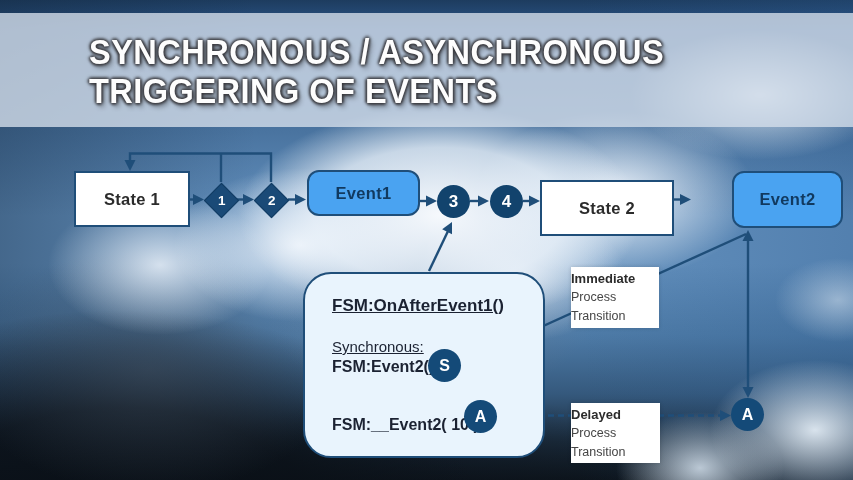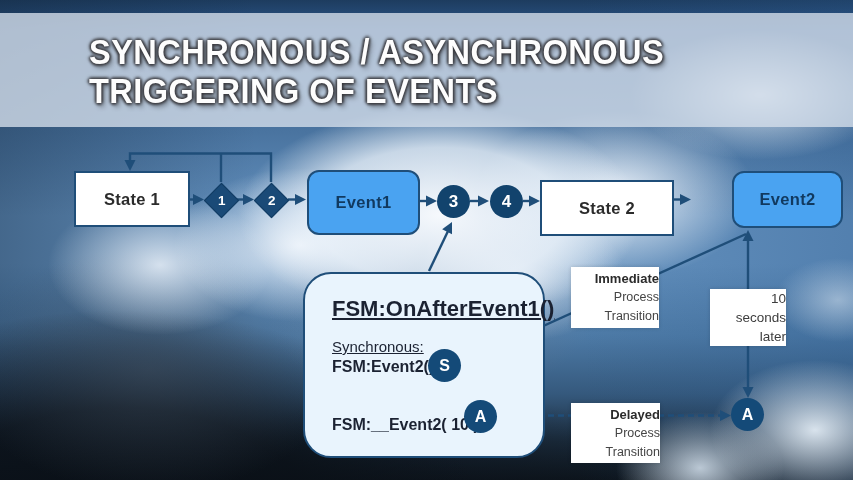--- a/index.html
+++ b/index.html
@@ -46,21 +46,21 @@
 
   
   .box{
     position:absolute; box-sizing:border-box;
     border:2.2px solid #1f4e79;
     display:flex; align-items:center; justify-content:center;
   }
   .state{ background:#ffffff; color:#2b2b2b; font-size:16.5px; font-weight:600; letter-spacing:.3px;}
   .event{ background:#4aa3f1; color:#11395f; font-size:16.5px; font-weight:700; border-radius:12px; letter-spacing:.3px;}
   #state1{left:74px; top:171px; width:116px; height:56px;}
-  #event1{left:307px; top:170px; width:113px; height:65px;}
+  #event1{left:307px; top:170px; width:113px; height:46px;}
   #state2{left:540px; top:180px; width:134px; height:56px;}
   #event2{left:692px; top:171px; width:111px; height:57px;margin-left:40px;}
 
   .diamond{
     position:absolute; width:23px; height:23px; background:#1a4a77;
     border:1px solid #123c63; transform:rotate(45deg);
     display:flex; align-items:center; justify-content:center;
   }
   .diamond span{transform:rotate(-45deg); color:#fff; font-size:13.5px; font-weight:700;}
   #diamond1{left:209px; top:188px;}
@@ -74,39 +74,39 @@
   #circle3{left:437px; top:185px;}
   #circle4{left:490px; top:185px;}
 
   
   .codebox{
     position:absolute; left:303px; top:272px; width:242px; height:186px;
     box-sizing:border-box; background:#e9f4fd; border:2.2px solid #1f4e79;
     border-radius:28px;
   }
   .codebox .txt{position:absolute; left:27px; color:#1b2232; white-space:nowrap;}
-  .cb-heading{top:22px; font-size:22px; font-weight:700; text-decoration:underline; color:#141a29;}
+  .cb-heading{top:22px; font-size:17px; font-weight:700; text-decoration:underline; color:#141a29;}
   .cb-synclabel{top:64px; font-size:15px; text-decoration:underline;}
   .cb-synccode{top:84px; font-size:16px; font-weight:700;}
   .cb-asynclabel{top:122px; font-size:15px; text-decoration:underline;}
   .cb-asynccode{top:142px; font-size:16px; font-weight:700;}
 
   .badge{
     position:absolute; width:33px; height:33px; border-radius:50%;
     background:#144a78; color:#fff; font-size:16px; font-weight:700;
     display:flex; align-items:center; justify-content:center;
   }
   #badge-s{left:428px; top:349px;}
   #badge-a{left:464px; top:400px;}
   #badge-a-target{left:731px; top:398px;}
 
   
   .note{
     position:absolute; background:#ffffff; color:#454545;
-    display:flex; flex-direction:column; align-items:flex-end; justify-content:center;
+    display:flex; flex-direction:column; align-items:flex-start; justify-content:center;
     font-size:12.5px; line-height:19px; text-align:center;
     box-shadow:0 0 4px rgba(0,0,0,.15);
   }
   .note .hd{font-weight:700; color:#2b2b2b; font-size:13px;}
   #note-immediate{left:571px; top:267px; width:88px; height:61px;}
   #note-delay{left:710px; top:289px; width:76px; height:57px; font-size:13.5px; color:#3d3d3d;}
   #note-delayed{left:571px; top:403px; width:89px; height:60px;}
 </style>
 </head>
 <body>
@@ -192,23 +192,18 @@
   </div>
   <div class="badge" id="badge-s">S</div>
   <div class="badge" id="badge-a">A</div>
   <div class="badge" id="badge-a-target">A</div>
 
   <div class="note" id="note-immediate">
     <div class="hd">Immediate</div>
     <div>Process</div>
     <div>Transition</div>
   </div>
-  <div class="note" id="note-delay">
-    <div>10</div>
-    <div>seconds</div>
-    <div>later</div>
-  </div>
   <div class="note" id="note-delayed">
     <div class="hd">Delayed</div>
     <div>Process</div>
     <div>Transition</div>
   </div>
 </div>
 
 </body></html>

